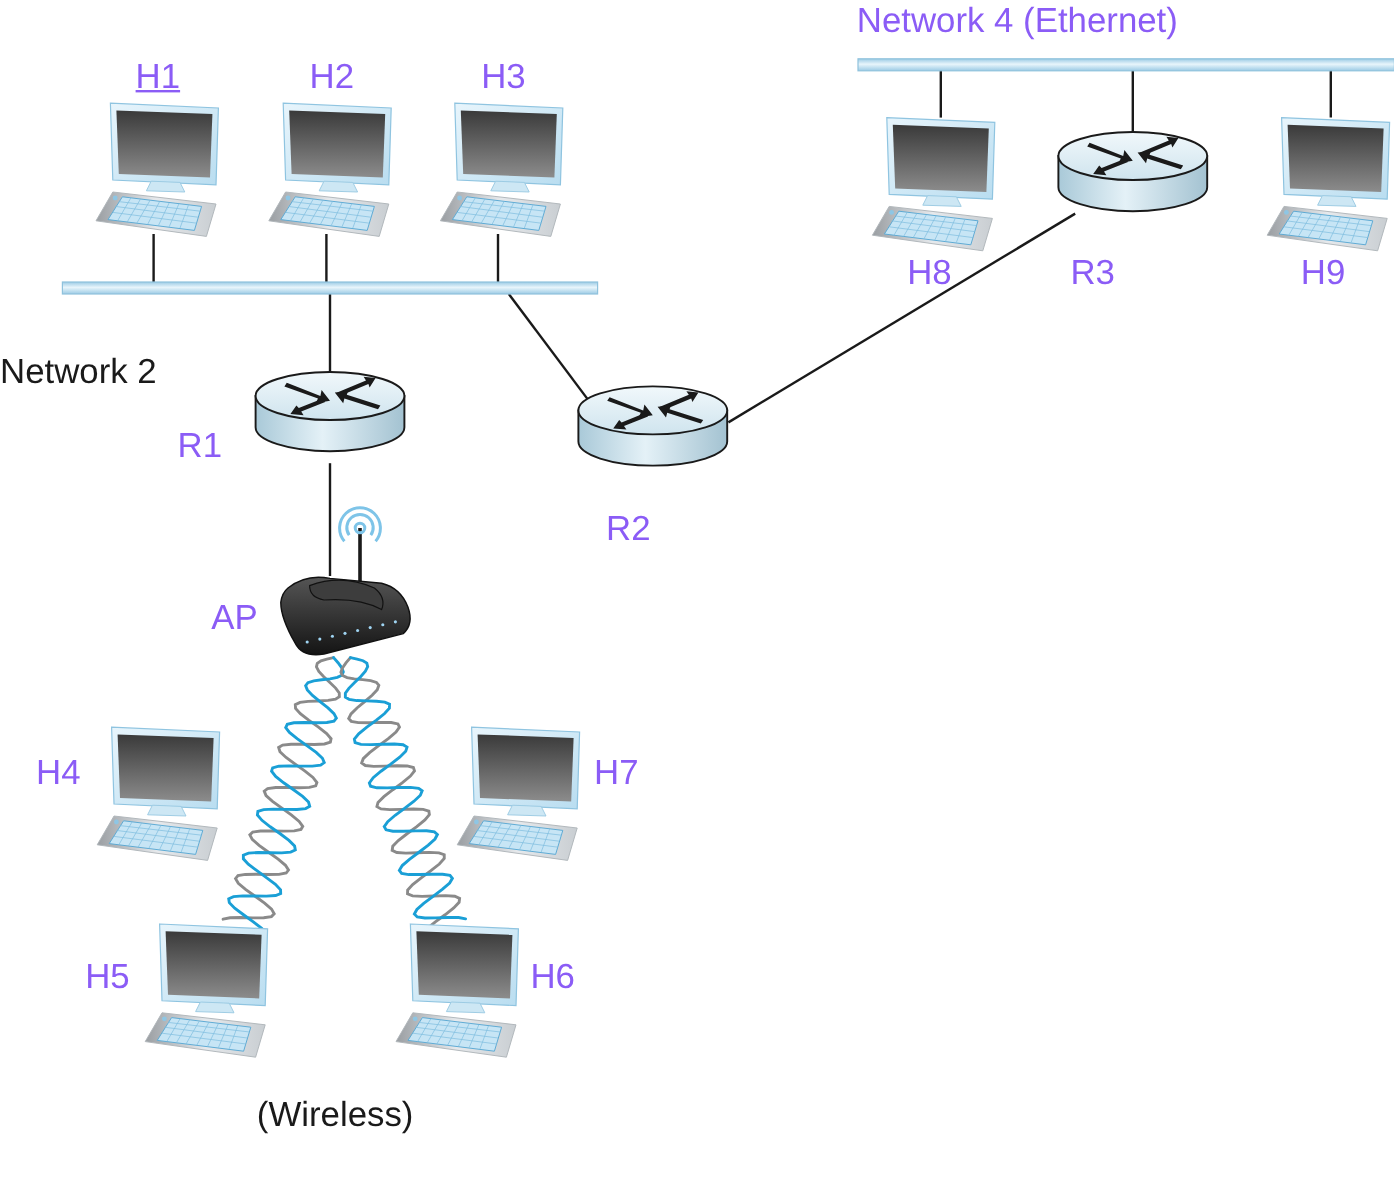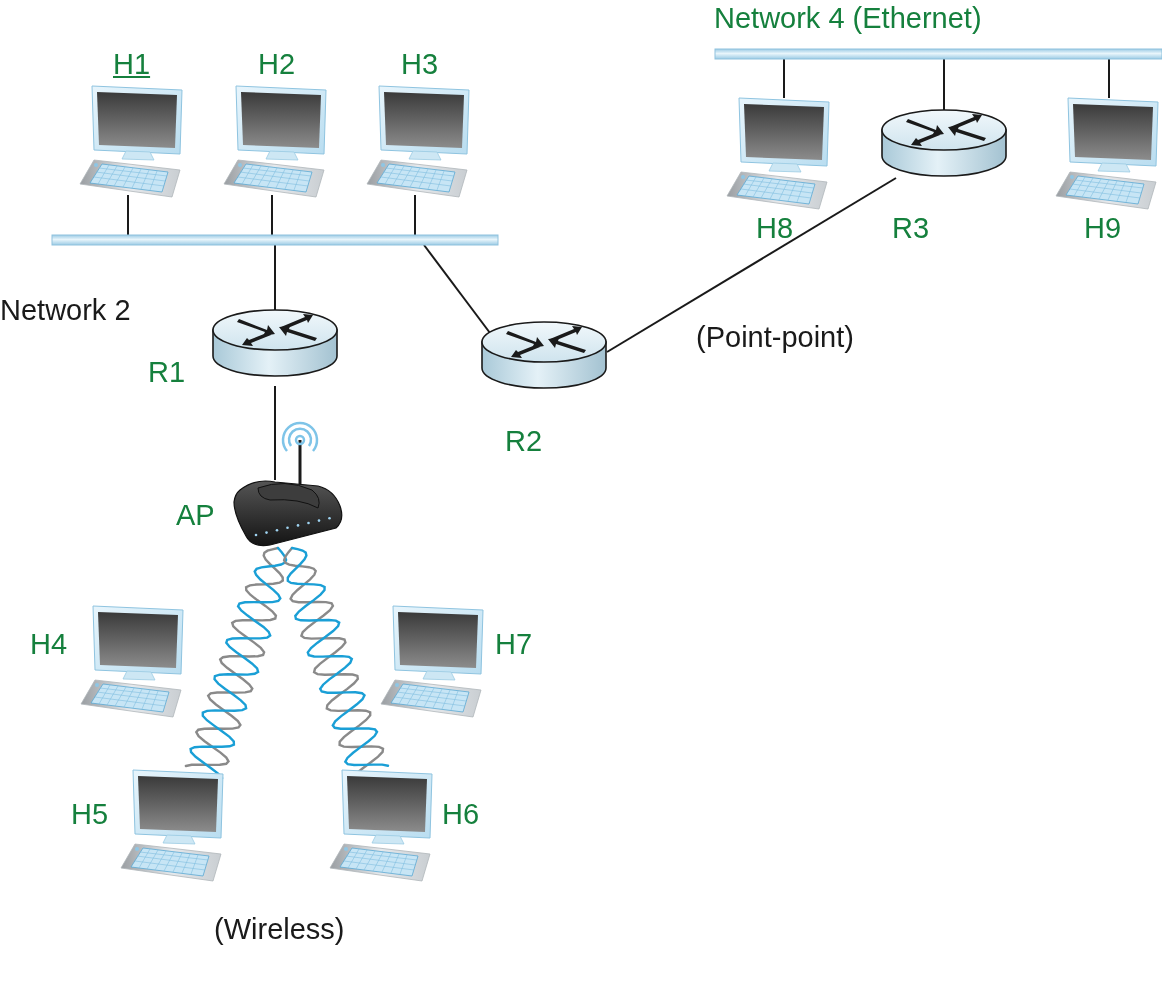--- a/index.html
+++ b/index.html
@@ -1,18 +1,18 @@
 <!DOCTYPE html>
 <html><head>
 <meta charset="utf-8">
 <style>
   html, body { margin:0; padding:0; background:#ffffff; }
   body { width:1162px; height:987px; position:relative; overflow:hidden; font-family:"Liberation Sans", sans-serif; }
   #stage { position:absolute; left:0; top:0; width:1162px; height:987px; }
-  .lbl { position:absolute; font-family:"Liberation Sans", sans-serif; font-size:29px; color:#15803d; line-height:1; white-space:nowrap; }
+  .lbl { position:absolute; font-family:"Liberation Sans", sans-serif; font-size:29px; color:#8b5cf6; line-height:1; white-space:nowrap; }
   .lbl2 { position:absolute; font-family:"Liberation Sans", sans-serif; font-size:29px; color:#1a1a1a; line-height:41px; white-space:nowrap; }
   .lbl2 span { display:block; }
 </style>
 </head>
 <body>
 
 <div id="stage">
   <svg id="svg" width="1162" height="987" viewBox="0 0 1162 987" xmlns="http://www.w3.org/2000/svg">
     <defs>
       <linearGradient id="gScreen" x1="0" y1="0" x2="0" y2="1">
@@ -184,16 +184,15 @@
   <div class="lbl" style="left:892px;top:214px;">R3</div>
   <div class="lbl" style="left:176px;top:501px;">AP</div>
 
   <div class="lbl2" style="left:214px;top:909px;">
     <span>(Wireless)</span>
   </div>
   <div class="lbl2" style="left:0px;top:260px;margin-top:30px;">
     <span>Network 2</span>
   </div>
   <div class="lbl2" style="left:696px;top:317px;">
-    <span>(Point-point)</span>
   </div>
   <div class="lbl" style="left:714px;top:4px;">Network 4 (Ethernet)</div>
 </div>
 
 </body></html>

